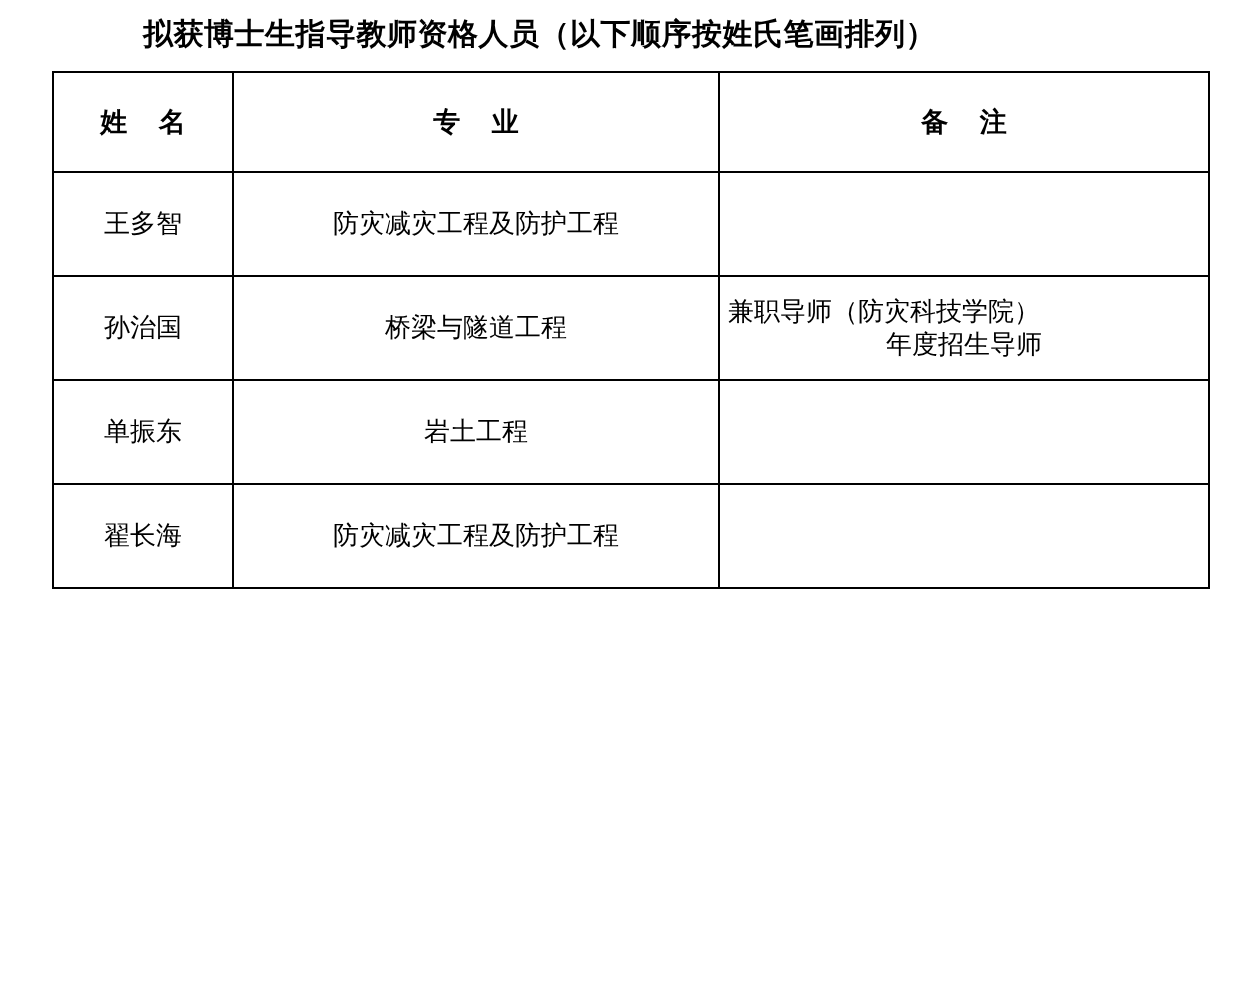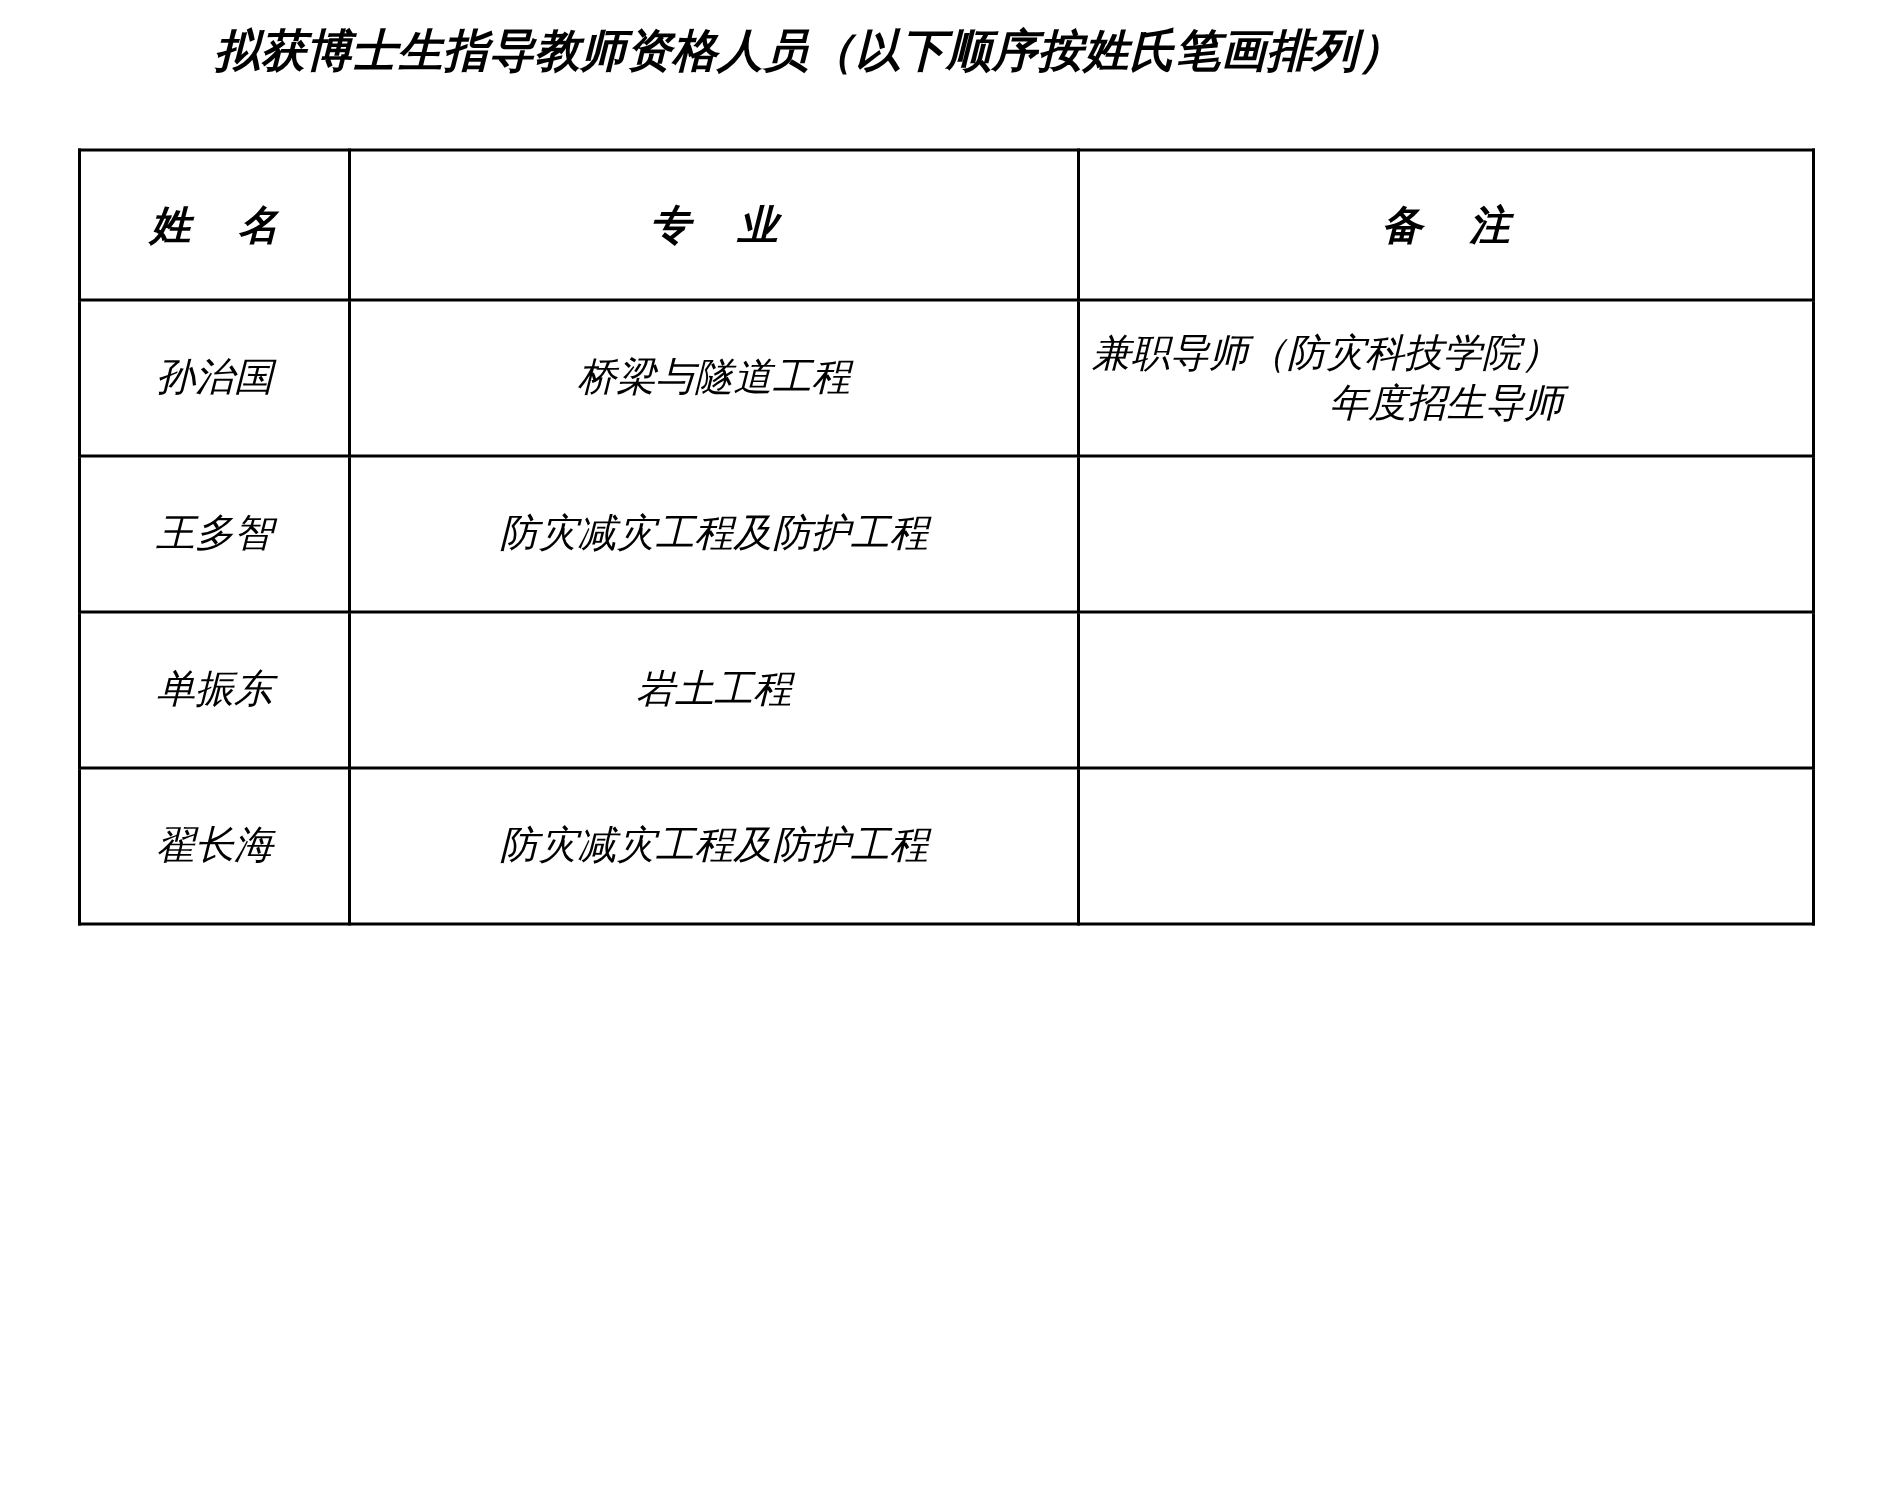--- a/index.html
+++ b/index.html
@@ -12,40 +12,38 @@
     height: 1007px;
     font-family: "Liberation Sans", sans-serif;
     color: #000000;
     overflow: hidden;
   }
   .page {
     position: relative;
     width: 1079px;
     height: 1007px;
     box-sizing: border-box;
-    font-style: italic;
   }
   .doc-title {
     text-align: center;
     font-family: "Liberation Serif", serif;
     font-weight: bold;
     font-size: 30px;
     letter-spacing: 0.5px;
     padding-top: 14px;
     padding-bottom: 16px;
     white-space: nowrap;
   }
   .table-wrap {
     margin: 0 52px 0 52px;
   }
   table.roster {
     border-collapse: collapse;
     width: 1156px;
     table-layout: fixed;
-    margin-top: 28px;
   }
   table.roster th,
   table.roster td {
     border: 2px solid #000000;
     vertical-align: middle;
     text-align: center;
     font-size: 26px;
     font-family: "Liberation Sans", sans-serif;
     line-height: 1.28;
     padding: 6px 4px;
@@ -102,31 +100,31 @@
       </colgroup>
       <thead>
         <tr>
           <th>姓  名</th>
           <th>专  业</th>
           <th>备  注</th>
         </tr>
       </thead>
       <tbody>
           <tr>
+            <td class="name-cell">王多智</td>
+            <td class="major-cell">防灾减灾工程及防护工程</td>
+            <td class="remark-cell"></td>
+          </tr>
+          <tr>
             <td class="name-cell">孙治国</td>
             <td class="major-cell">桥梁与隧道工程</td>
             <td class="remark-cell">
               <span class="remark-line lead">兼职导师（防灾科技学院）</span>
               <span class="remark-line">年度招生导师</span>
             </td>
-          </tr>
-          <tr>
-            <td class="name-cell">王多智</td>
-            <td class="major-cell">防灾减灾工程及防护工程</td>
-            <td class="remark-cell"></td>
           </tr>
           <tr>
             <td class="name-cell">单振东</td>
             <td class="major-cell">岩土工程</td>
             <td class="remark-cell"></td>
           </tr>
           <tr>
             <td class="name-cell">翟长海</td>
             <td class="major-cell">防灾减灾工程及防护工程</td>
             <td class="remark-cell"></td>

